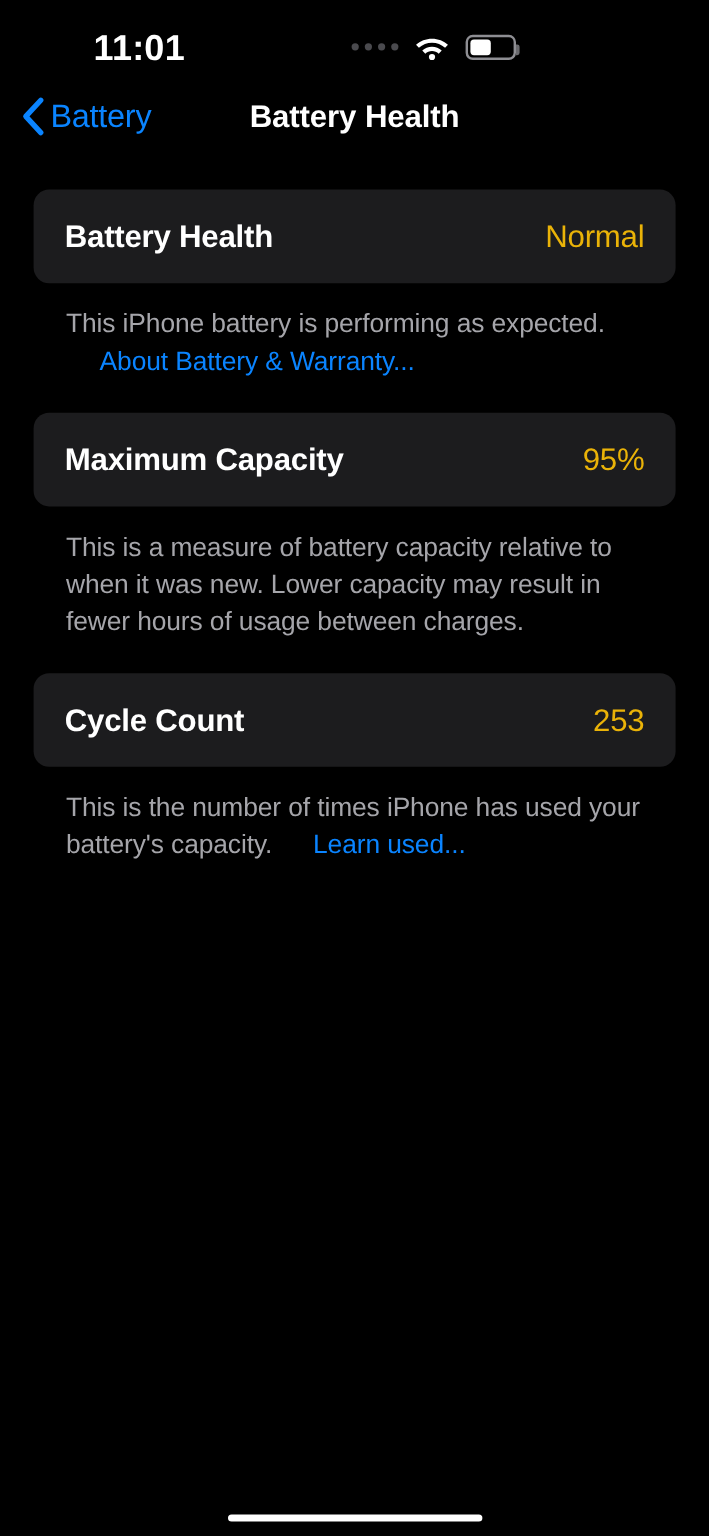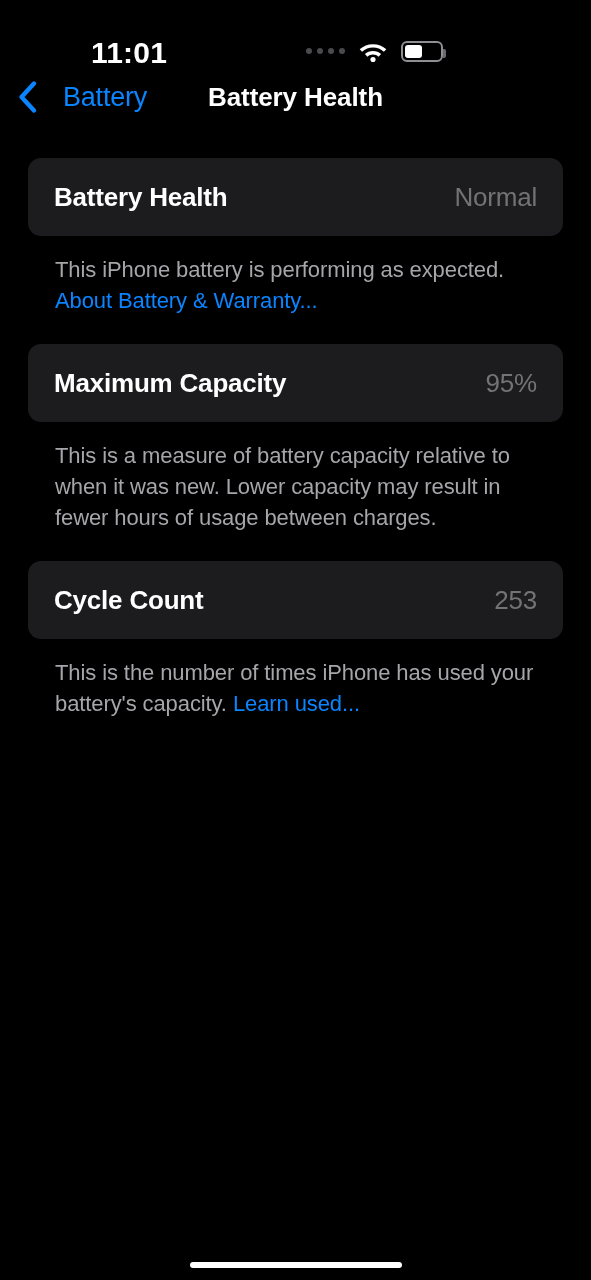--- a/index.html
+++ b/index.html
@@ -10,22 +10,22 @@
     overflow:hidden;
   }
   .phone {
     position:relative;
     width:591px; height:1280px;
     background:#000;
   }
 
   
   .status-bar {
-    position:absolute; top:12px; left:0;
-    width:470px; height:72px;margin-left:13px;
+    position:absolute; top:0; left:0;
+    width:470px; height:72px;
   }
   .status-time {
     position:absolute; left:78px; top:24px;
     font-size:30px; font-weight:bold; color:#fff;
     letter-spacing:0.2px;
   }
   .status-right {
     position:absolute; right:40px; top:28px;
     display:flex; align-items:center; gap:13px;
   }
@@ -49,21 +49,21 @@
     height:13px; margin-left:2px; border-radius:3px; background:#fff;
   }
 
   
   .nav-bar {
     position:absolute; top:78px; left:0;
     width:591px; height:54px;
   }
   .back-btn {
     position:absolute; left:16px; top:2px;
-    display:flex; align-items:center; gap:25px;
+    display:flex; align-items:center; gap:4px;
     cursor:pointer;
   }
   .back-chev { display:block; }
   .back-label {
     font-size:27px; color:#0a84ff; letter-spacing:-0.2px;
   }
   .nav-title {
     position:absolute; left:0; top:4px; width:591px;
     text-align:center;
     font-size:26px; font-weight:bold; color:#fff;
@@ -89,29 +89,29 @@
   }
   .row + .row::before {
     content:""; position:absolute; left:26px; right:0; top:0;
     height:1px; background:#3a3a3c;
   }
   .row-label {
     font-size:26px; font-weight:bold; color:#fff;
     letter-spacing:-0.2px;
   }
   .row-value {
-    font-size:26px; color:#737373; letter-spacing:-0.2px;
+    font-size:26px; color:#eab308; letter-spacing:-0.2px;
   }
   .footer {
     margin:18px 28px 0 28px;
     padding:0 27px 0 27px;
     font-size:22px; line-height:31px;
     color:#a5a5aa; letter-spacing:-0.1px;
   }
-  .footer .lnk { color:#0a84ff; cursor:pointer; }
+  .footer .lnk { color:#0a84ff; cursor:pointer;margin-left:28px; }
   .gap-sm { height:28px; }
   .gap-md { height:30px; }
 
   
   .home-ind {
     position:absolute; left:50%; transform:translateX(-50%);
     bottom:12px;
     width:212px; height:6px; border-radius:3px; background:#fff;
   }
 </style>

